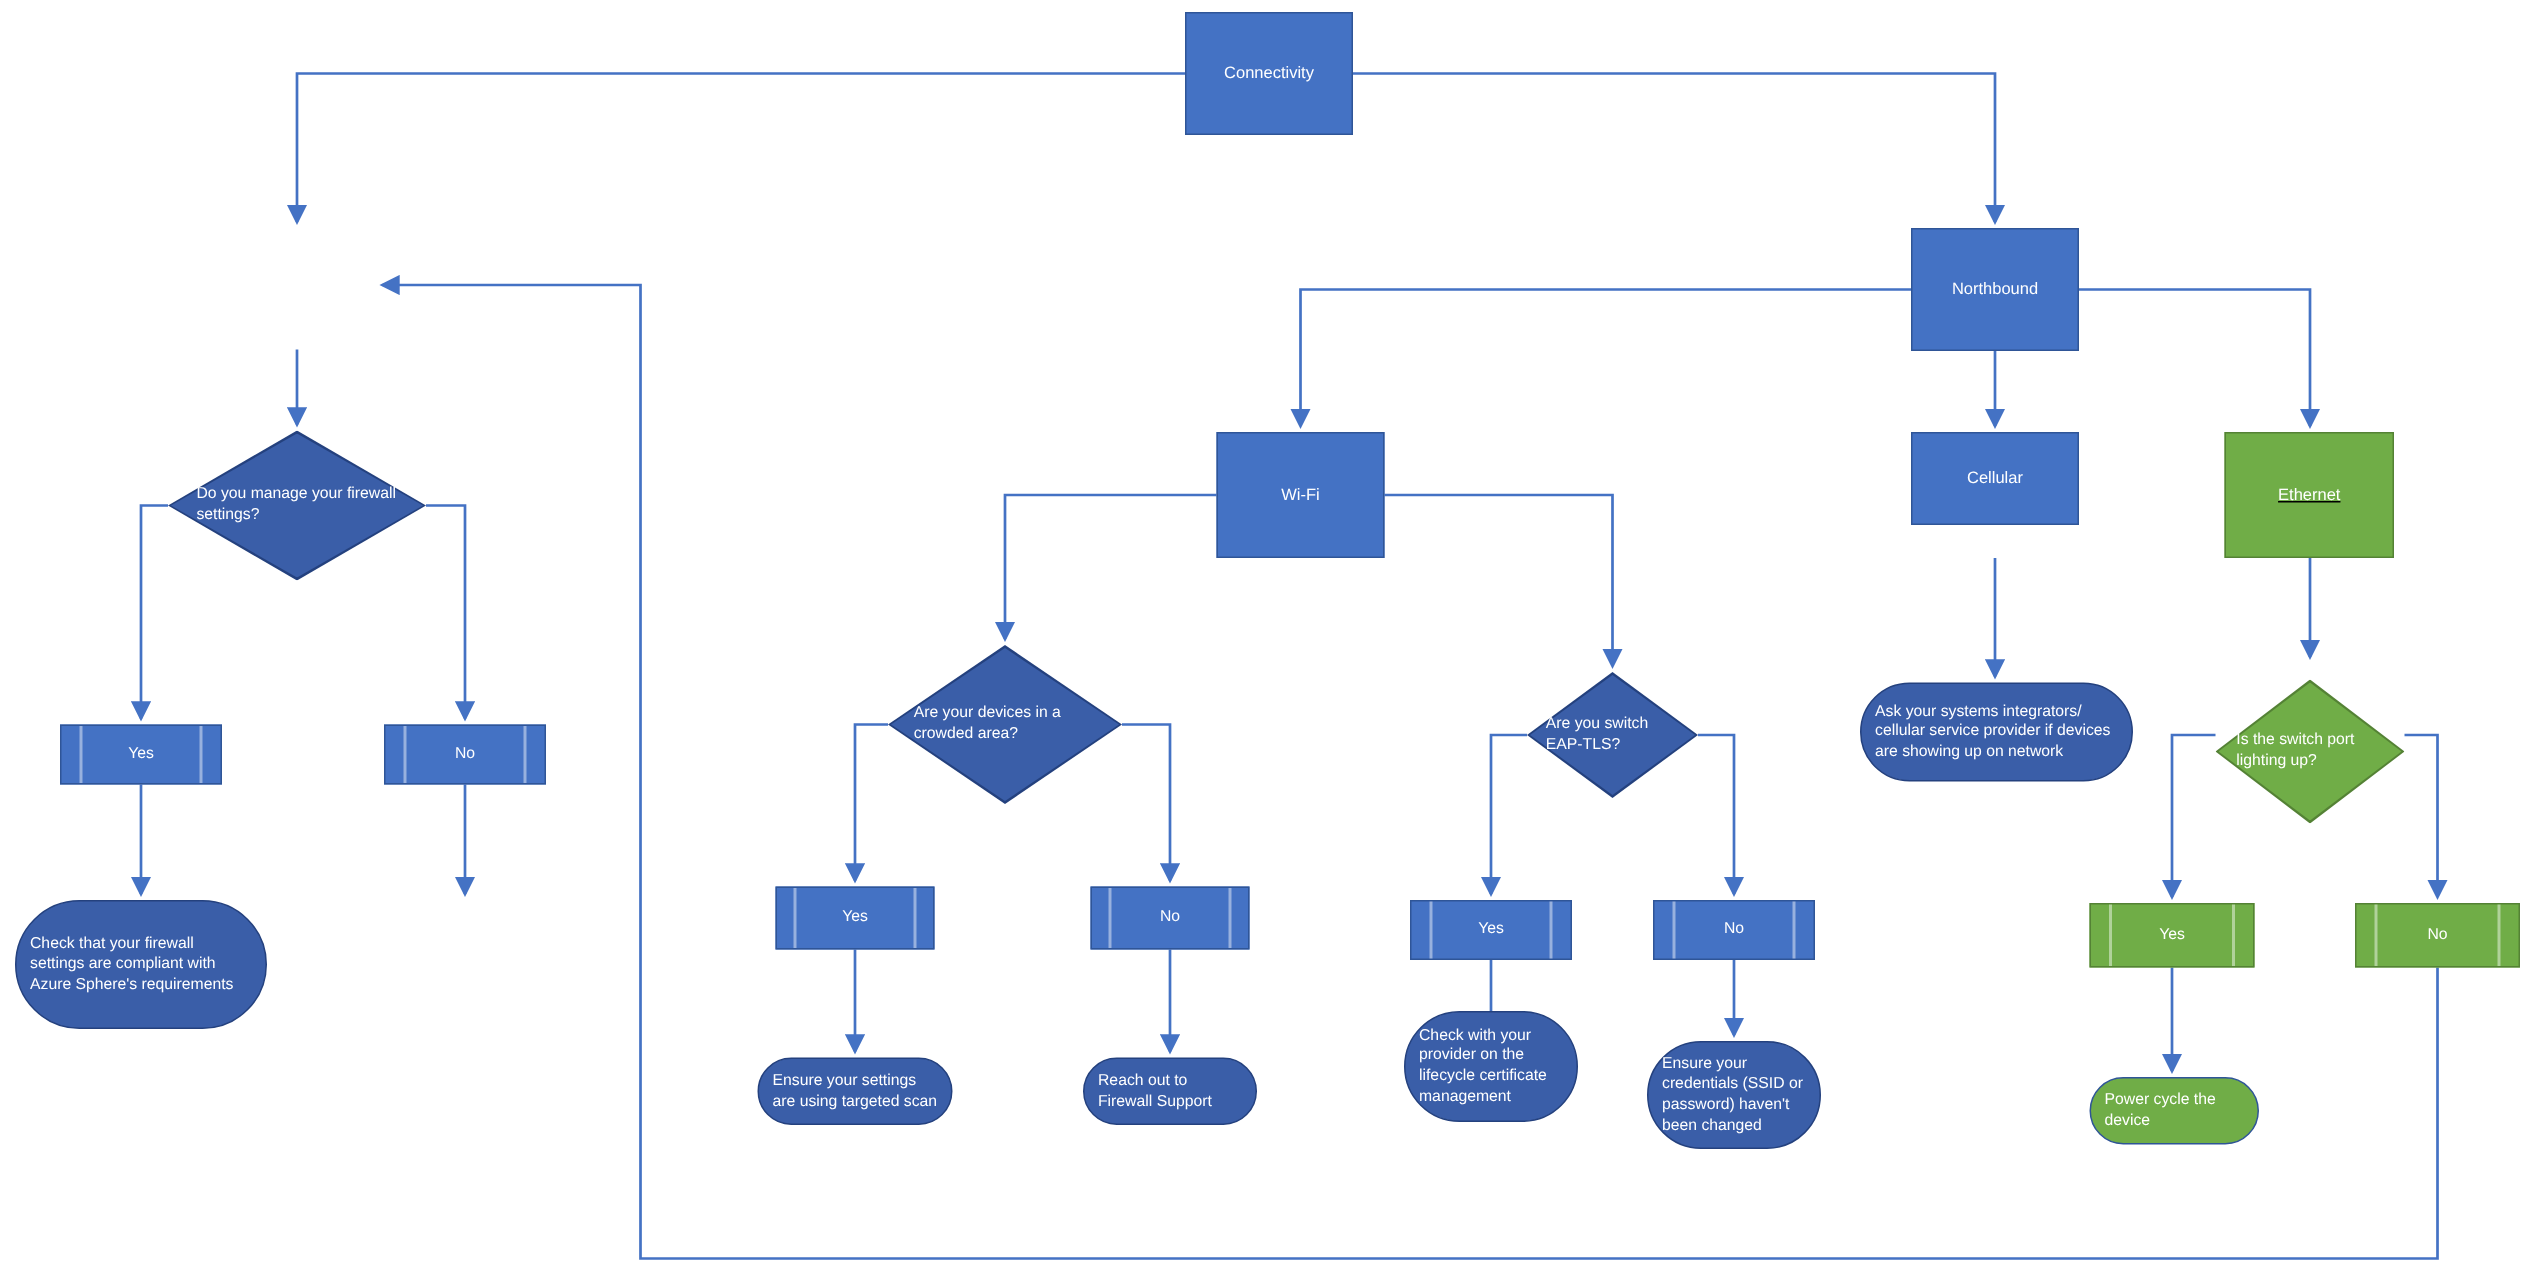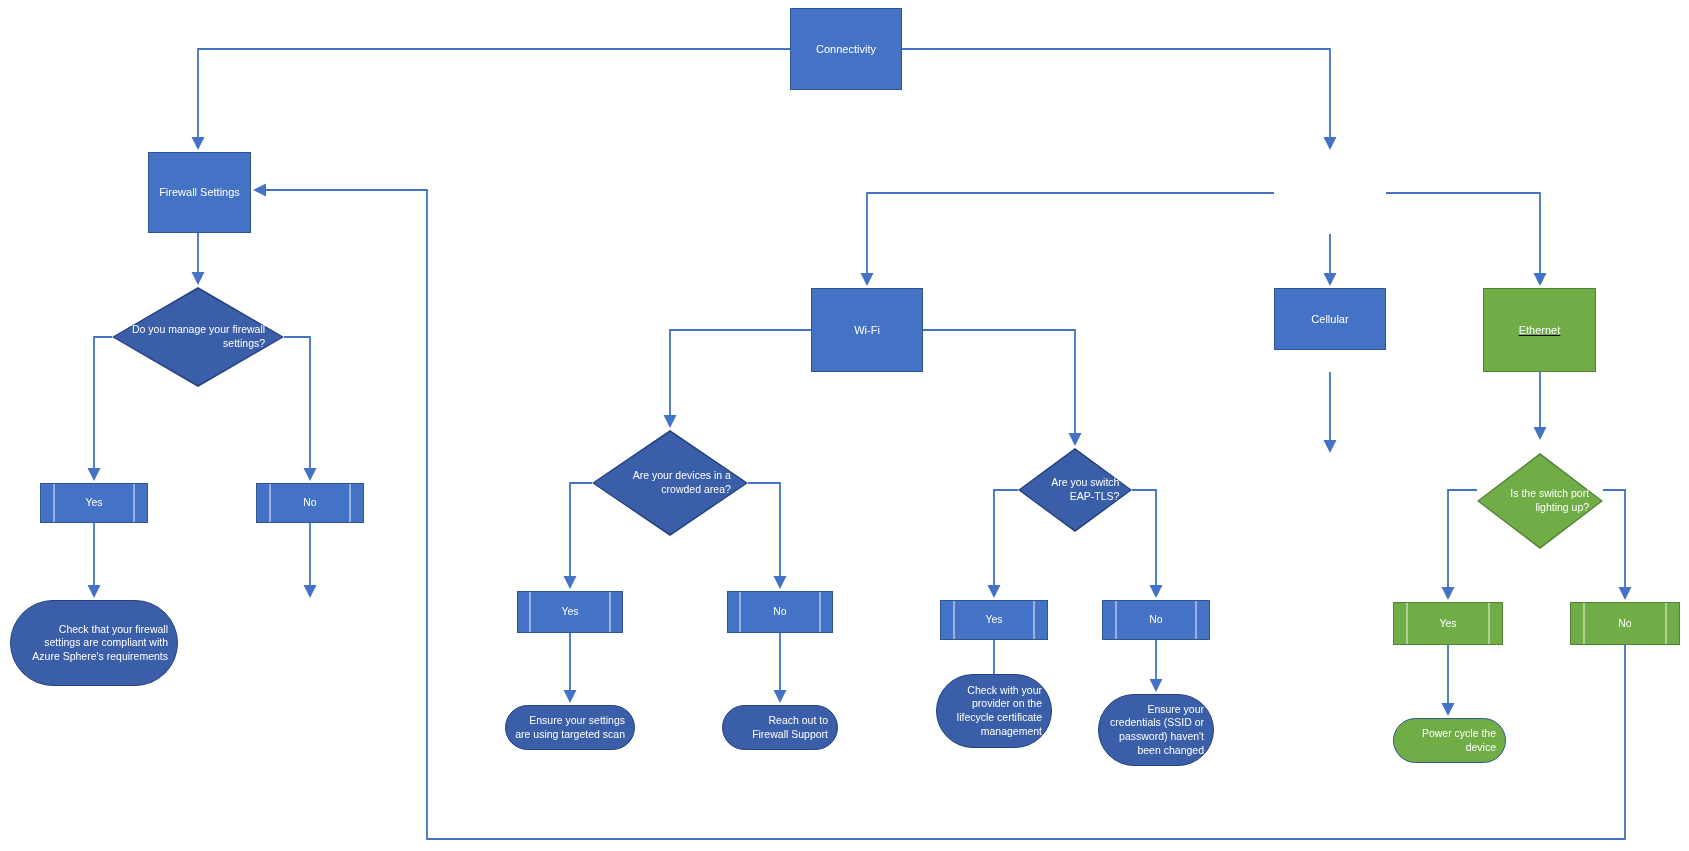--- a/index.html
+++ b/index.html
@@ -5,21 +5,21 @@
 <style>
   html,body{margin:0;padding:0;background:#ffffff;}
   .canvas{
     position:relative;width:1689px;height:851px;overflow:hidden;
     font-family:"Liberation Sans", sans-serif;background:#ffffff;
   }
   #edge-layer{position:absolute;left:0;top:0;width:1689px;height:851px;}
   #node-layer{position:absolute;left:0;top:0;width:1689px;height:851px;}
   .node{position:absolute;display:flex;align-items:center;justify-content:center;box-sizing:border-box;}
   .node .label{
-    position:relative;z-index:3;color:#ffffff;text-align:right;
+    position:relative;z-index:3;color:#ffffff;text-align:left;
     font-size:10.5px;line-height:1.3;padding:0 6px;white-space:normal;
   }
   .node.process{border:1.6px solid;}
   .node.process .label{font-size:11px;}
   .node.predefined{border:1px solid;}
   .node.predefined .pp-bar{
     position:absolute;top:0;bottom:0;width:2px;z-index:2;
     background:rgba(255,255,255,0.45);
   }
   .node.predefined .pp-bar.left{left:11%;}
@@ -68,40 +68,40 @@
       <polyline points="1540,372 1540,438" fill="none" stroke="#4472C4" stroke-width="1.8" marker-end="url(#arrow)"></polyline>
       <polyline points="1477,490 1448,490 1448,598" fill="none" stroke="#4472C4" stroke-width="1.8" marker-end="url(#arrow)"></polyline>
       <polyline points="1603,490 1625,490 1625,598" fill="none" stroke="#4472C4" stroke-width="1.8" marker-end="url(#arrow)"></polyline>
       <polyline points="1448,645 1448,714" fill="none" stroke="#4472C4" stroke-width="1.8" marker-end="url(#arrow)"></polyline>
       <polyline points="1625,645 1625,839 427,839 427,190 255,190" fill="none" stroke="#4472C4" stroke-width="1.8" marker-end="url(#arrow)"></polyline>
     </svg>
   <div id="node-layer">
       <div class="node process" style="left: 790px; top: 8px; width: 112px; height: 82px; background: rgb(68, 114, 196); border-color: rgb(47, 85, 151);">
         <span class="label">Connectivity</span>
       </div>
-      <div class="node process" style="left: 148px; top: 152px; width: 103px; height: 81px; background: rgb(68, 114, 196); border-color: rgb(47, 85, 151);">
-        <span class="label">Firewall Settings</span>
-      </div>
       <div class="node decision" style="left: 112px; top: 287px; width: 172px; height: 100px;">
         <div class="diamond-outer" style="background: rgb(36, 65, 126);"></div>
         <div class="diamond-inner" style="background: rgb(58, 94, 168);"></div>
         <span class="label">Do you manage your firewall settings?</span>
       </div>
       <div class="node predefined" style="left: 40px; top: 483px; width: 108px; height: 40px; background: rgb(68, 114, 196); border-color: rgb(47, 85, 151);">
         <span class="pp-bar left"></span>
         <span class="pp-bar right"></span>
         <span class="label">Yes</span>
       </div>
       <div class="node predefined" style="left: 256px; top: 483px; width: 108px; height: 40px; background: rgb(68, 114, 196); border-color: rgb(47, 85, 151);">
         <span class="pp-bar left"></span>
         <span class="pp-bar right"></span>
         <span class="label">No</span>
       </div>
       <div class="node terminal" style="left: 10px; top: 600px; width: 168px; height: 86px; background: rgb(58, 94, 168); border-color: rgb(36, 65, 126);">
         <span class="label">Check that your firewall settings are compliant with Azure Sphere's requirements</span>
+      </div>
+      <div class="node process" style="left: 1274px; top: 152px; width: 112px; height: 82px; background: rgb(68, 114, 196); border-color: rgb(47, 85, 151);">
+        <span class="label">Northbound</span>
       </div>
       <div class="node process" style="left: 811px; top: 288px; width: 112px; height: 84px; background: rgb(68, 114, 196); border-color: rgb(47, 85, 151);">
         <span class="label">Wi-Fi</span>
       </div>
       <div class="node process" style="left: 1274px; top: 288px; width: 112px; height: 62px; background: rgb(68, 114, 196); border-color: rgb(47, 85, 151);">
         <span class="label">Cellular</span>
       </div>
       <div class="node process" style="left: 1483px; top: 288px; width: 113px; height: 84px; background: rgb(112, 173, 71); border-color: rgb(84, 130, 53); text-decoration: underline;">
         <span class="label">Ethernet</span>
       </div>
@@ -140,20 +140,23 @@
         <span class="pp-bar left"></span>
         <span class="pp-bar right"></span>
         <span class="label">No</span>
       </div>
       <div class="node terminal" style="left: 936px; top: 674px; width: 116px; height: 74px; background: rgb(58, 94, 168); border-color: rgb(36, 65, 126);">
         <span class="label">Check with your provider on the lifecycle certificate management</span>
       </div>
       <div class="node terminal" style="left: 1098px; top: 694px; width: 116px; height: 72px; background: rgb(58, 94, 168); border-color: rgb(36, 65, 126);">
         <span class="label">Ensure your credentials (SSID or password) haven't been changed</span>
       </div>
+      <div class="node terminal" style="left: 1240px; top: 455px; width: 182px; height: 66px; background: rgb(58, 94, 168); border-color: rgb(36, 65, 126);">
+        <span class="label">Ask your systems integrators/​cellular service provider if devices are showing up on network</span>
+      </div>
       <div class="node decision" style="left: 1477px; top: 453px; width: 126px; height: 96px;">
         <div class="diamond-outer" style="background: rgb(84, 130, 53);"></div>
         <div class="diamond-inner" style="background: rgb(112, 173, 71);"></div>
         <span class="label">Is the switch port lighting up?</span>
       </div>
       <div class="node predefined" style="left: 1393px; top: 602px; width: 110px; height: 43px; background: rgb(112, 173, 71); border-color: rgb(84, 130, 53);">
         <span class="pp-bar left"></span>
         <span class="pp-bar right"></span>
         <span class="label">Yes</span>
       </div>

